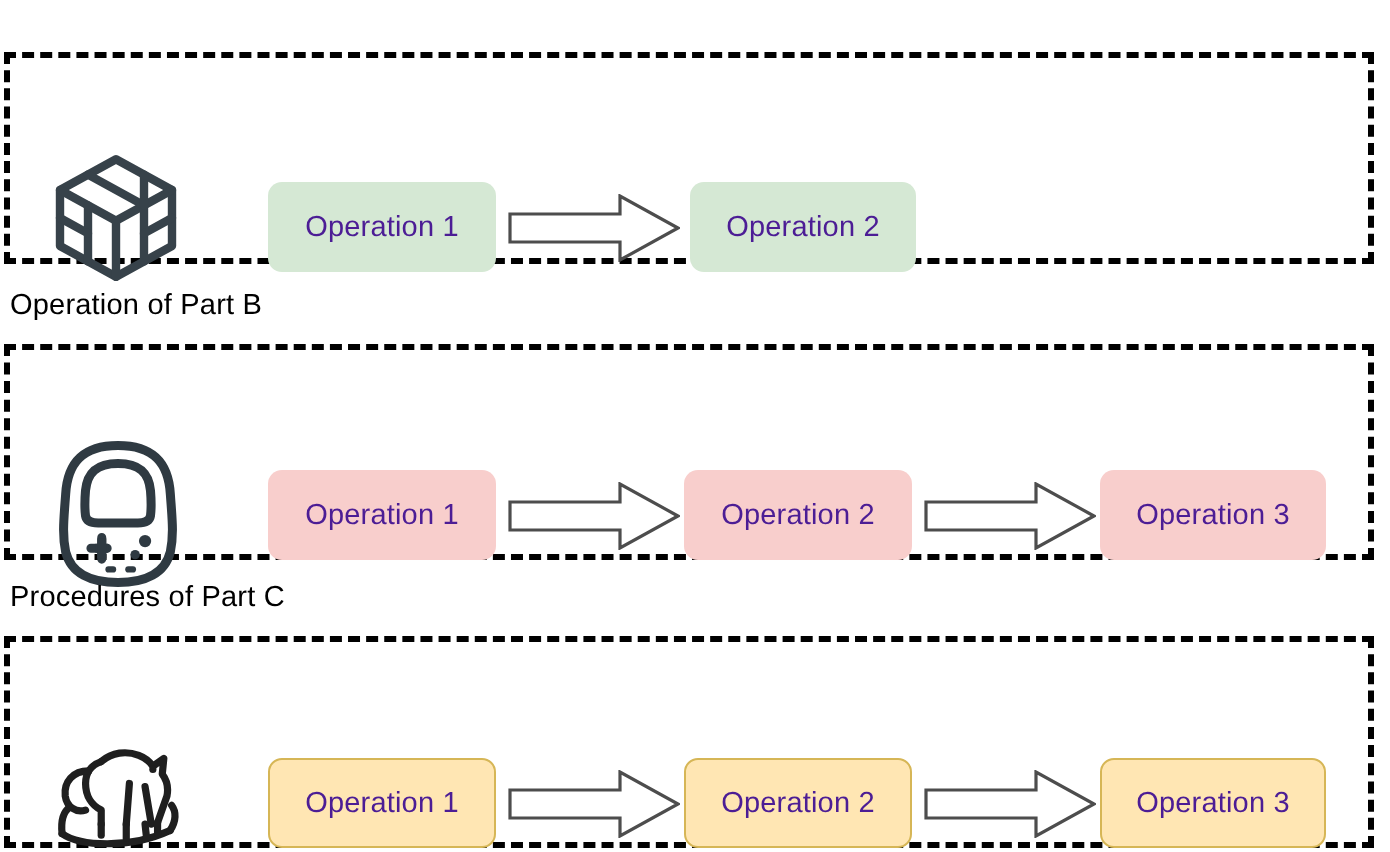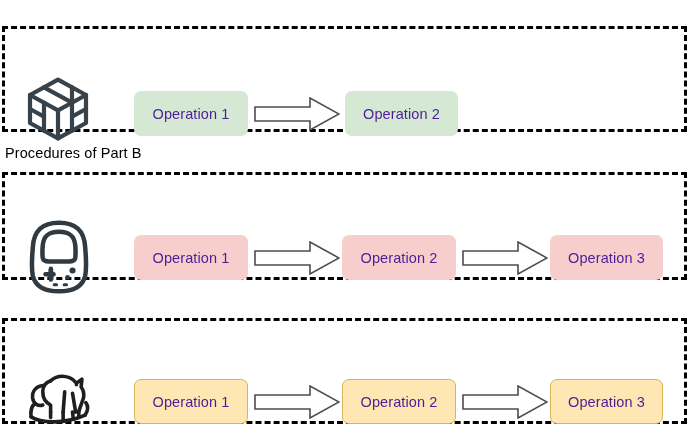--- a/index.html
+++ b/index.html
@@ -138,21 +138,21 @@
 
         <div class="op-box op-2" style="background:#d5e8d4;">
           <span>Operation 2</span>
         </div>
 
       </div>
     </div>
   </div>
 
   <div class="section" id="sec-b">
-    <div class="section-label">Procedures of Part B</div>
+    <div class="section-label">Operation of Part B</div>
 
     <div class="dashed-box">
       <div class="row-content">
 
         <div class="icon-wrap">
           <svg width="64" height="74" viewBox="0 0 70 82" aria-hidden="true">
             <g fill="none" stroke="#2f3a42" stroke-width="5" stroke-linejoin="round" stroke-linecap="round">
               <path d="M35 3 C15 3 7 13 6 30 C5 44 4 52 6 62 C9 74 20 79 35 79 C50 79 61 74 64 62 C66 52 65 44 64 30 C63 13 55 3 35 3 Z"></path>
               <path d="M35 13 C23 13 18 18 17 28 C16.5 34 16.5 38 17 42 C17.5 45 20 46 24 46 L46 46 C50 46 52.5 45 53 42 C53.5 38 53.5 34 53 28 C52 18 47 13 35 13 Z"></path>
               <path d="M20 60 L26 60 M26 54 L26 66 M23 60 L29 60 M26 57 L26 63"></path>
@@ -190,20 +190,21 @@
 
         <div class="op-box op-3" style="background:#f8cecc;">
           <span>Operation 3</span>
         </div>
 
       </div>
     </div>
   </div>
 
   <div class="section" id="sec-c">
+    <div class="section-label">Procedures of Part C</div>
 
     <div class="dashed-box">
       <div class="row-content">
 
         <div class="icon-wrap">
           <svg width="72" height="60" viewBox="0 0 92 76" aria-hidden="true">
             <g fill="none" stroke="#1f1f1f" stroke-width="4.6" stroke-linejoin="round" stroke-linecap="round">
               <path d="M34 16 C41 10 50 9 58 12 C62 13.5 65 16 67 19 L74 14 L73 24 C76 28 77 33 76 38 L70 55"></path>
               <path d="M34 16 C28 18 24 23 24 30 C24 38 28 44 34 47 L34 56"></path>
               <path d="M52 30 L50 56"></path>

